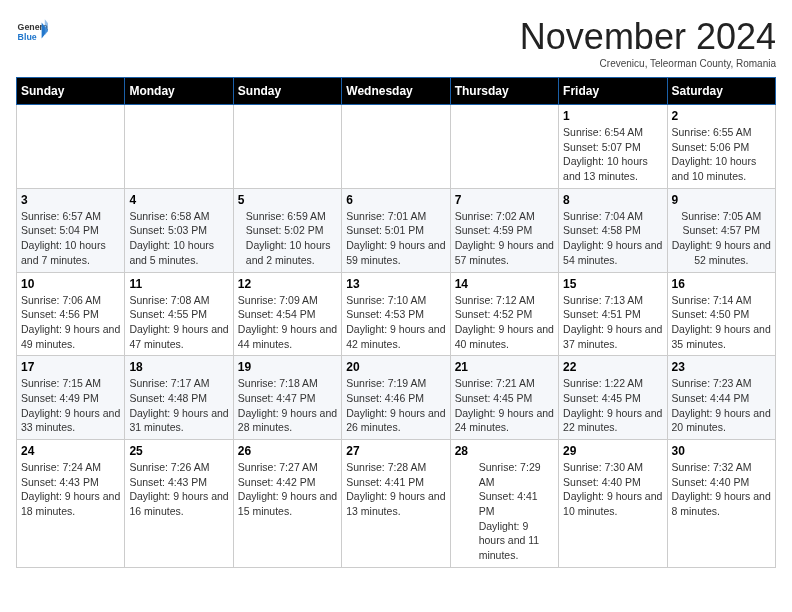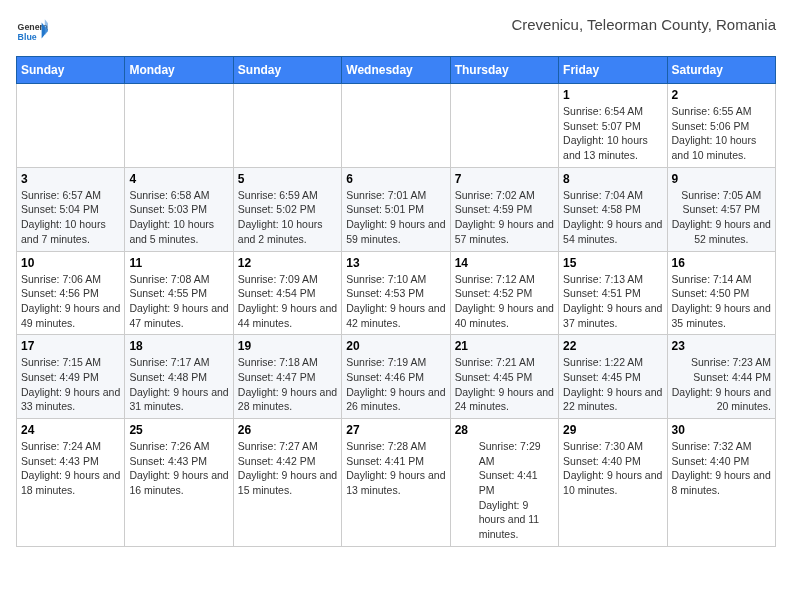--- a/index.html
+++ b/index.html
@@ -27,30 +27,30 @@
     }
     .title-area {
       text-align: right;
     }
     .month-title {
       font-size: 36px;
       font-weight: normal;
       color: #222;
     }
     .subtitle {
-      font-size: 15px;
+      font-size: 10px;
       color: #444;
     }
     .calendar {
       width: 100%;
       border-collapse: collapse;
       font-size: 11px;
     }
     .calendar th {
-      background: #3b82f6;
+      background: #000000;
       color: #fff;
       padding: 6px 4px;
       text-align: left;
       font-size: 12px;
       border: 1px solid #1a5fa8;
     }
     .calendar td {
       border: 1px solid #ccc;
       vertical-align: top;
       padding: 4px;
@@ -82,20 +82,21 @@
 <div class="header-area">
   <div class="logo">
     <svg class="logo-icon" viewBox="0 0 40 40">
       <text x="2" y="18" font-size="11" font-weight="bold" fill="#333">General</text>
       <text x="2" y="30" font-size="11" font-weight="bold" fill="#2277cc">Blue</text>
       <polygon points="32,8 40,18 32,28" fill="#2277cc"></polygon>
       <polygon points="36,4 44,14 36,24" fill="#5599dd" opacity="0.6"></polygon>
     </svg>
   </div>
   <div class="title-area">
+    <div class="month-title">November 2024</div>
     <div class="subtitle">Crevenicu, Teleorman County, Romania</div>
   </div>
 </div>
 
 <table class="calendar">
   <thead>
     <tr>
     <th>Sunday</th>
         <th>Monday</th>
         <th>Sunday</th>
@@ -133,21 +134,21 @@
 Daylight: 10 hours and 7 minutes.</div>
         </td>
         <td>
           <span class="day-num">4</span>
           <div class="day-info" style="white-space: pre-line;">Sunrise: 6:58 AM
 Sunset: 5:03 PM
 Daylight: 10 hours and 5 minutes.</div>
         </td>
         <td>
           <span class="day-num">5</span>
-          <div class="day-info" style="white-space: pre-line;">Sunrise: 6:59 AM
+          <div class="day-info" style="white-space: pre-line; margin-left: 8px;">Sunrise: 6:59 AM
 Sunset: 5:02 PM
 Daylight: 10 hours and 2 minutes.</div>
         </td>
         <td>
           <span class="day-num">6</span>
           <div class="day-info" style="white-space: pre-line;">Sunrise: 7:01 AM
 Sunset: 5:01 PM
 Daylight: 9 hours and 59 minutes.</div>
         </td>
         <td>
@@ -245,21 +246,21 @@
 Daylight: 9 hours and 24 minutes.</div>
         </td>
         <td>
           <span class="day-num">22</span>
           <div class="day-info" style="white-space: pre-line;">Sunrise: 1:22 AM
 Sunset: 4:45 PM
 Daylight: 9 hours and 22 minutes.</div>
         </td>
         <td>
           <span class="day-num">23</span>
-          <div class="day-info" style="white-space: pre-line; text-align: right;">Sunrise: 7:23 AM
+          <div class="day-info" style="white-space: pre-line;">Sunrise: 7:23 AM
 Sunset: 4:44 PM
 Daylight: 9 hours and 20 minutes.</div>
         </td>
       </tr>
       <tr>
         <td>
           <span class="day-num">24</span>
           <div class="day-info" style="white-space: pre-line;">Sunrise: 7:24 AM
 Sunset: 4:43 PM
 Daylight: 9 hours and 18 minutes.</div>

